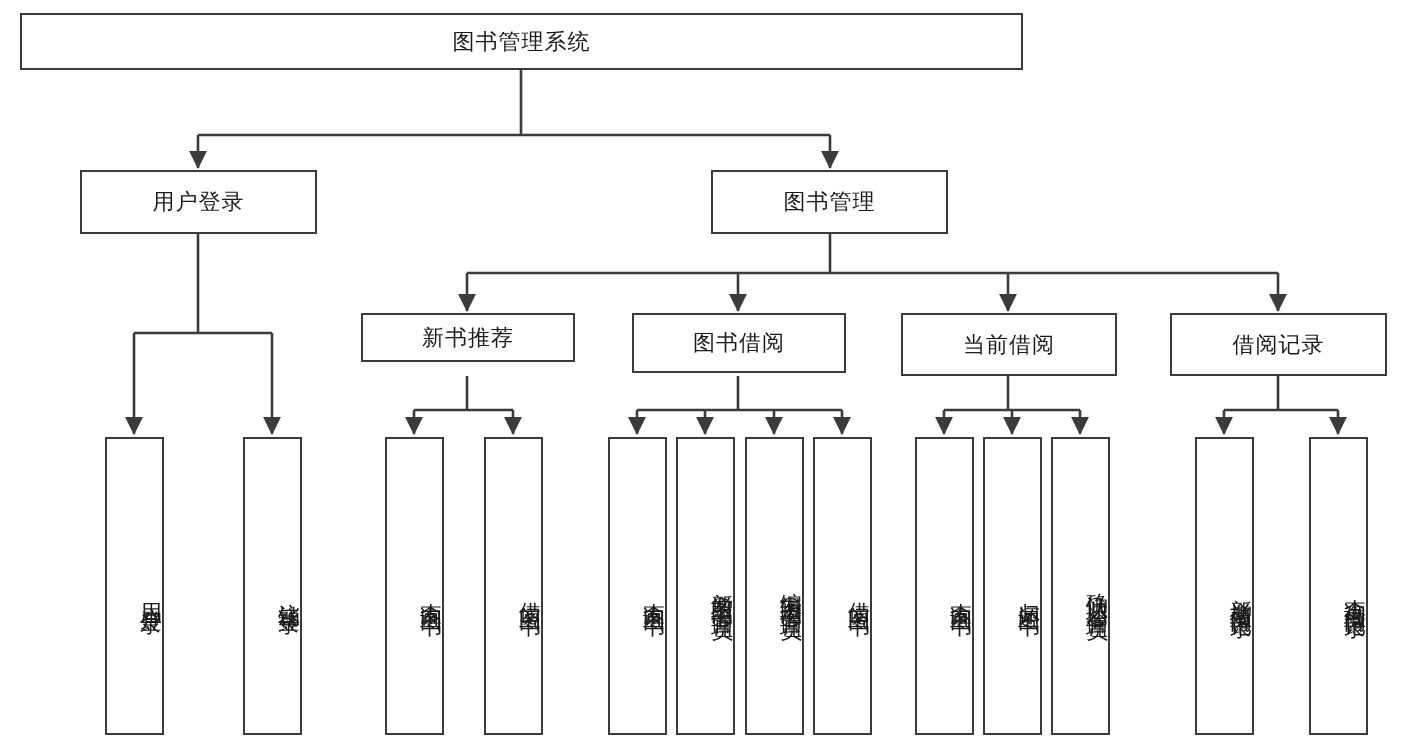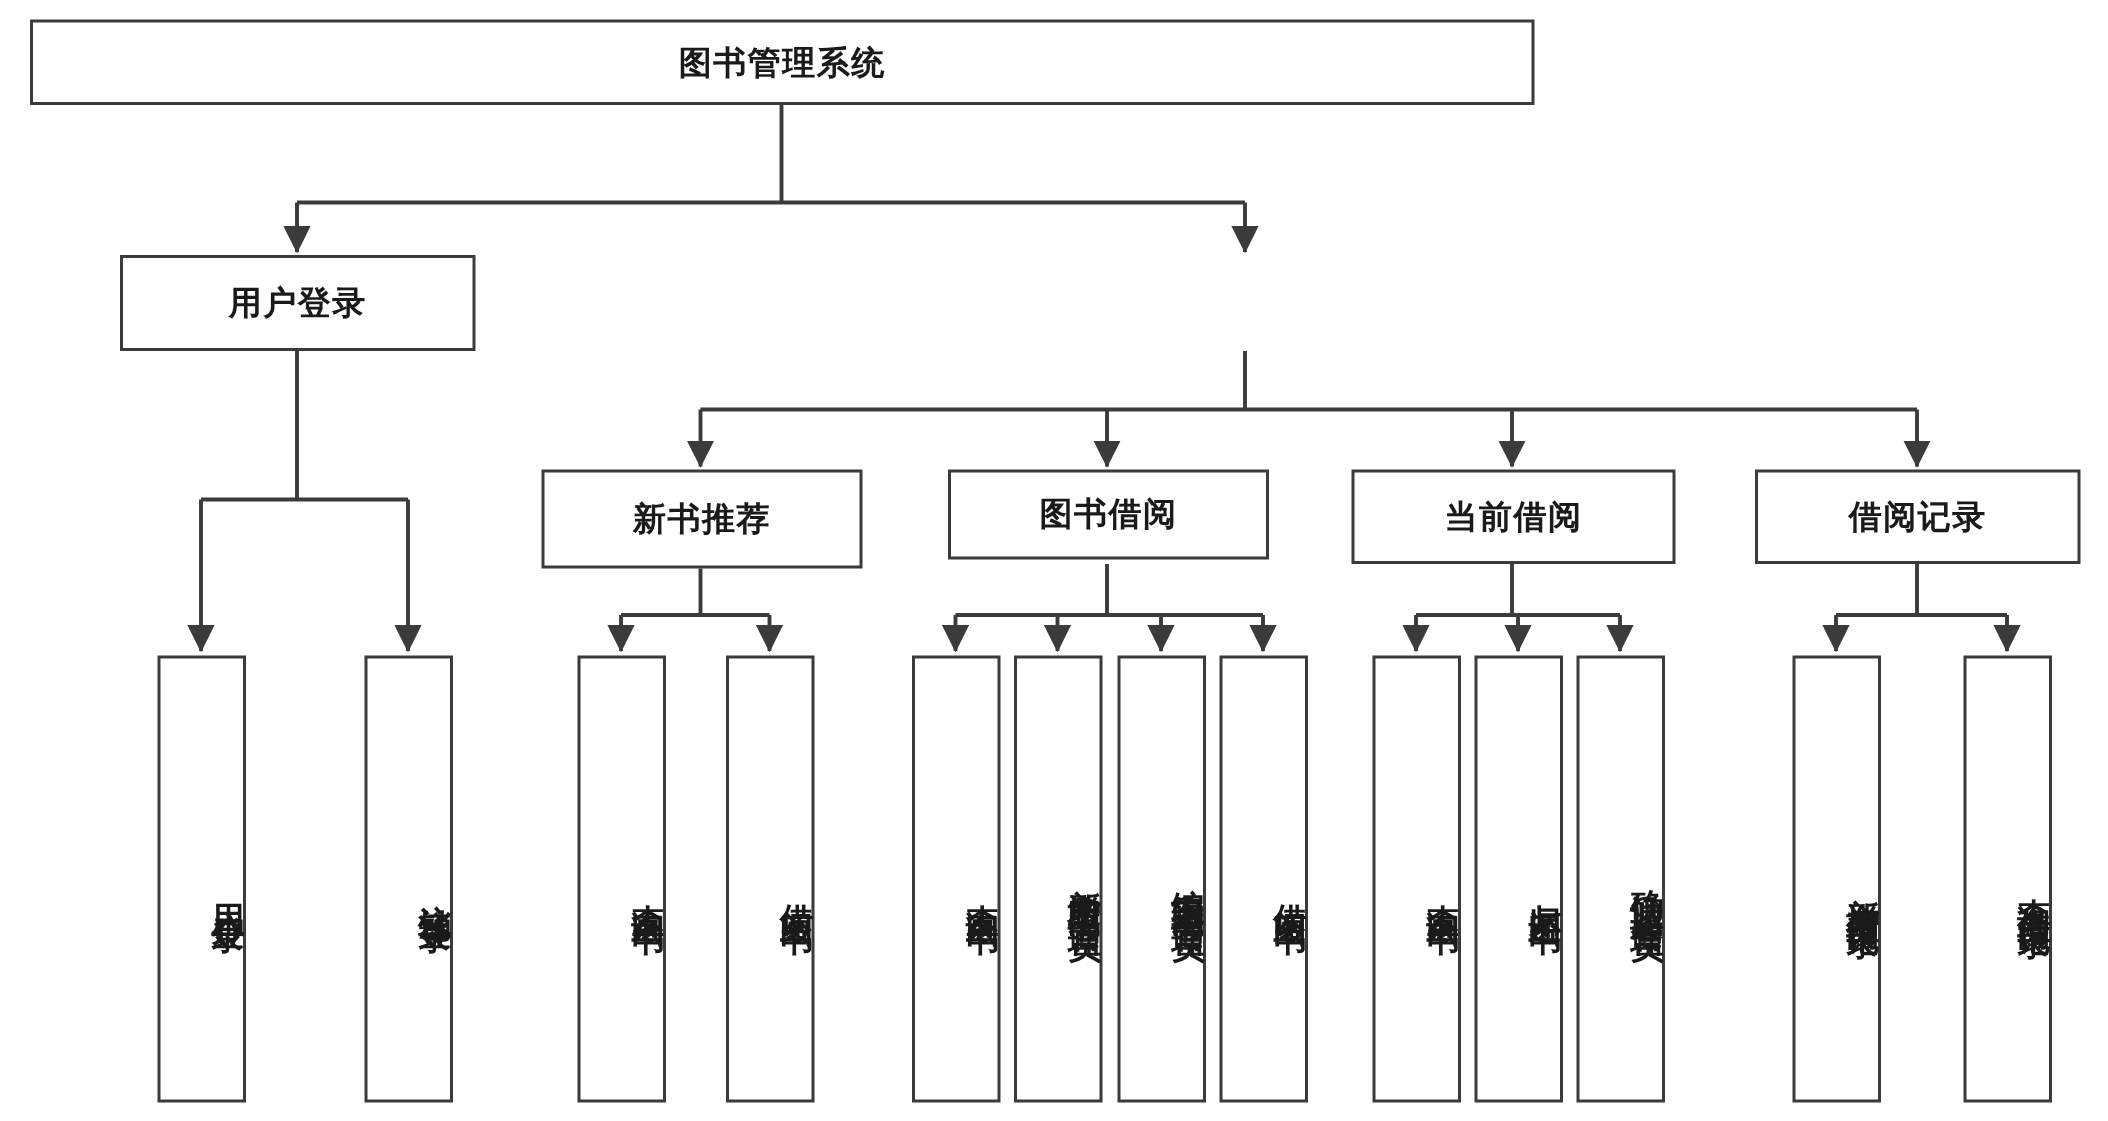--- a/index.html
+++ b/index.html
@@ -9,21 +9,20 @@
   }
   body {
     font-family: "DejaVu Sans", "Liberation Sans", sans-serif;
   }
   #canvas {
     position: relative;
     width: 1405px;
     height: 747px;
     background: #ffffff;
     overflow: hidden;
-    font-weight: bold;
   }
   #wires {
     position: absolute;
     left: 0;
     top: 0;
     width: 1405px;
     height: 747px;
   }
   .node {
     position: absolute;
@@ -119,22 +118,25 @@
     </g>
   </svg>
 
   <div class="node horiz" style="left:20px; top:13px; width:1003px; height:57px;">
     <span>图书管理系统</span>
   </div>
 
   <div class="node horiz" style="left:80px; top:170px; width:237px; height:64px;">
     <span>用户登录</span>
   </div>
+  <div class="node horiz" style="left:711px; top:170px; width:237px; height:64px;">
+    <span>图书管理</span>
+  </div>
 
-  <div class="node horiz" style="left:361px; top:313px; width:214px; height:66px;align-items:center;">
+  <div class="node horiz" style="left:361px; top:313px; width:214px; height:49px;align-items:center;">
     <span>新书推荐</span>
   </div>
   <div class="node horiz" style="left:632px; top:313px; width:214px; height:60px;">
     <span>图书借阅</span>
   </div>
   <div class="node horiz" style="left:901px; top:313px; width:216px; height:63px;">
     <span>当前借阅</span>
   </div>
   <div class="node horiz" style="left:1170px; top:313px; width:217px; height:63px;">
     <span>借阅记录</span>

